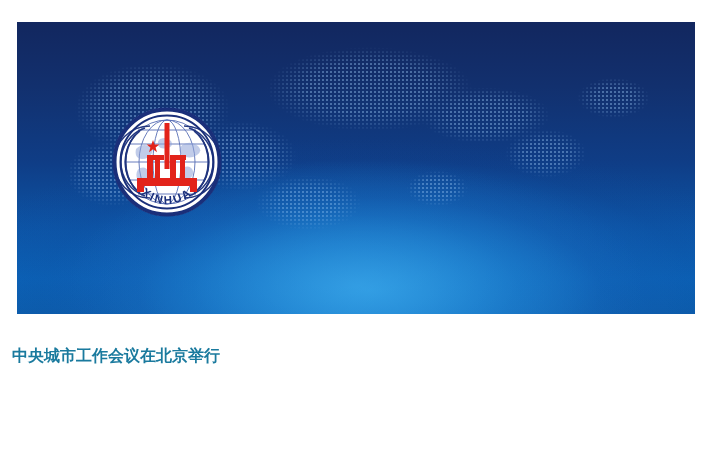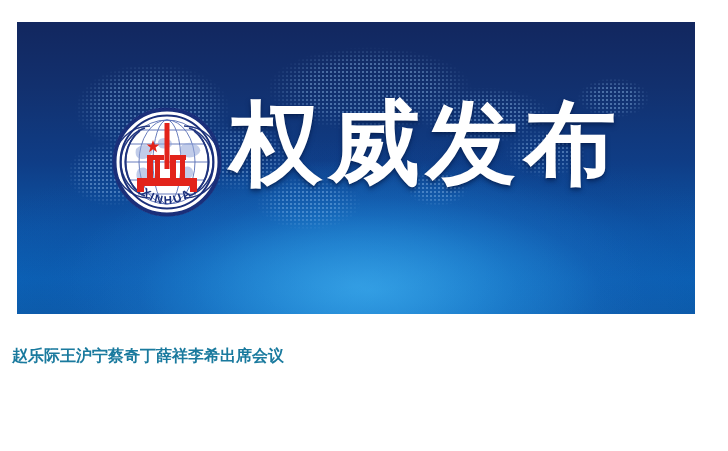--- a/index.html
+++ b/index.html
@@ -199,18 +199,17 @@
 
       <defs>
         <path id="xh-arc" d="M20 62 A37 37 0 0 0 94 62"></path>
       </defs>
       <text font-family="Liberation Sans, sans-serif" font-size="11.5" font-weight="bold" fill="#1a2f7a" letter-spacing="2.2">
         <textPath href="#xh-arc" startOffset="50%" text-anchor="middle">XINHUA</textPath>
       </text>
     </svg>
   </div>
 
-  <div class="banner-title">权威发布</div>
 </div>
 
 <div class="headlines">
-  <div class="headline-line">赵乐际王沪宁蔡奇丁薛祥李希出席会议</div>
+  <div class="headline-line">中央城市工作会议在北京举行</div>
 </div>
 
 </body></html>

